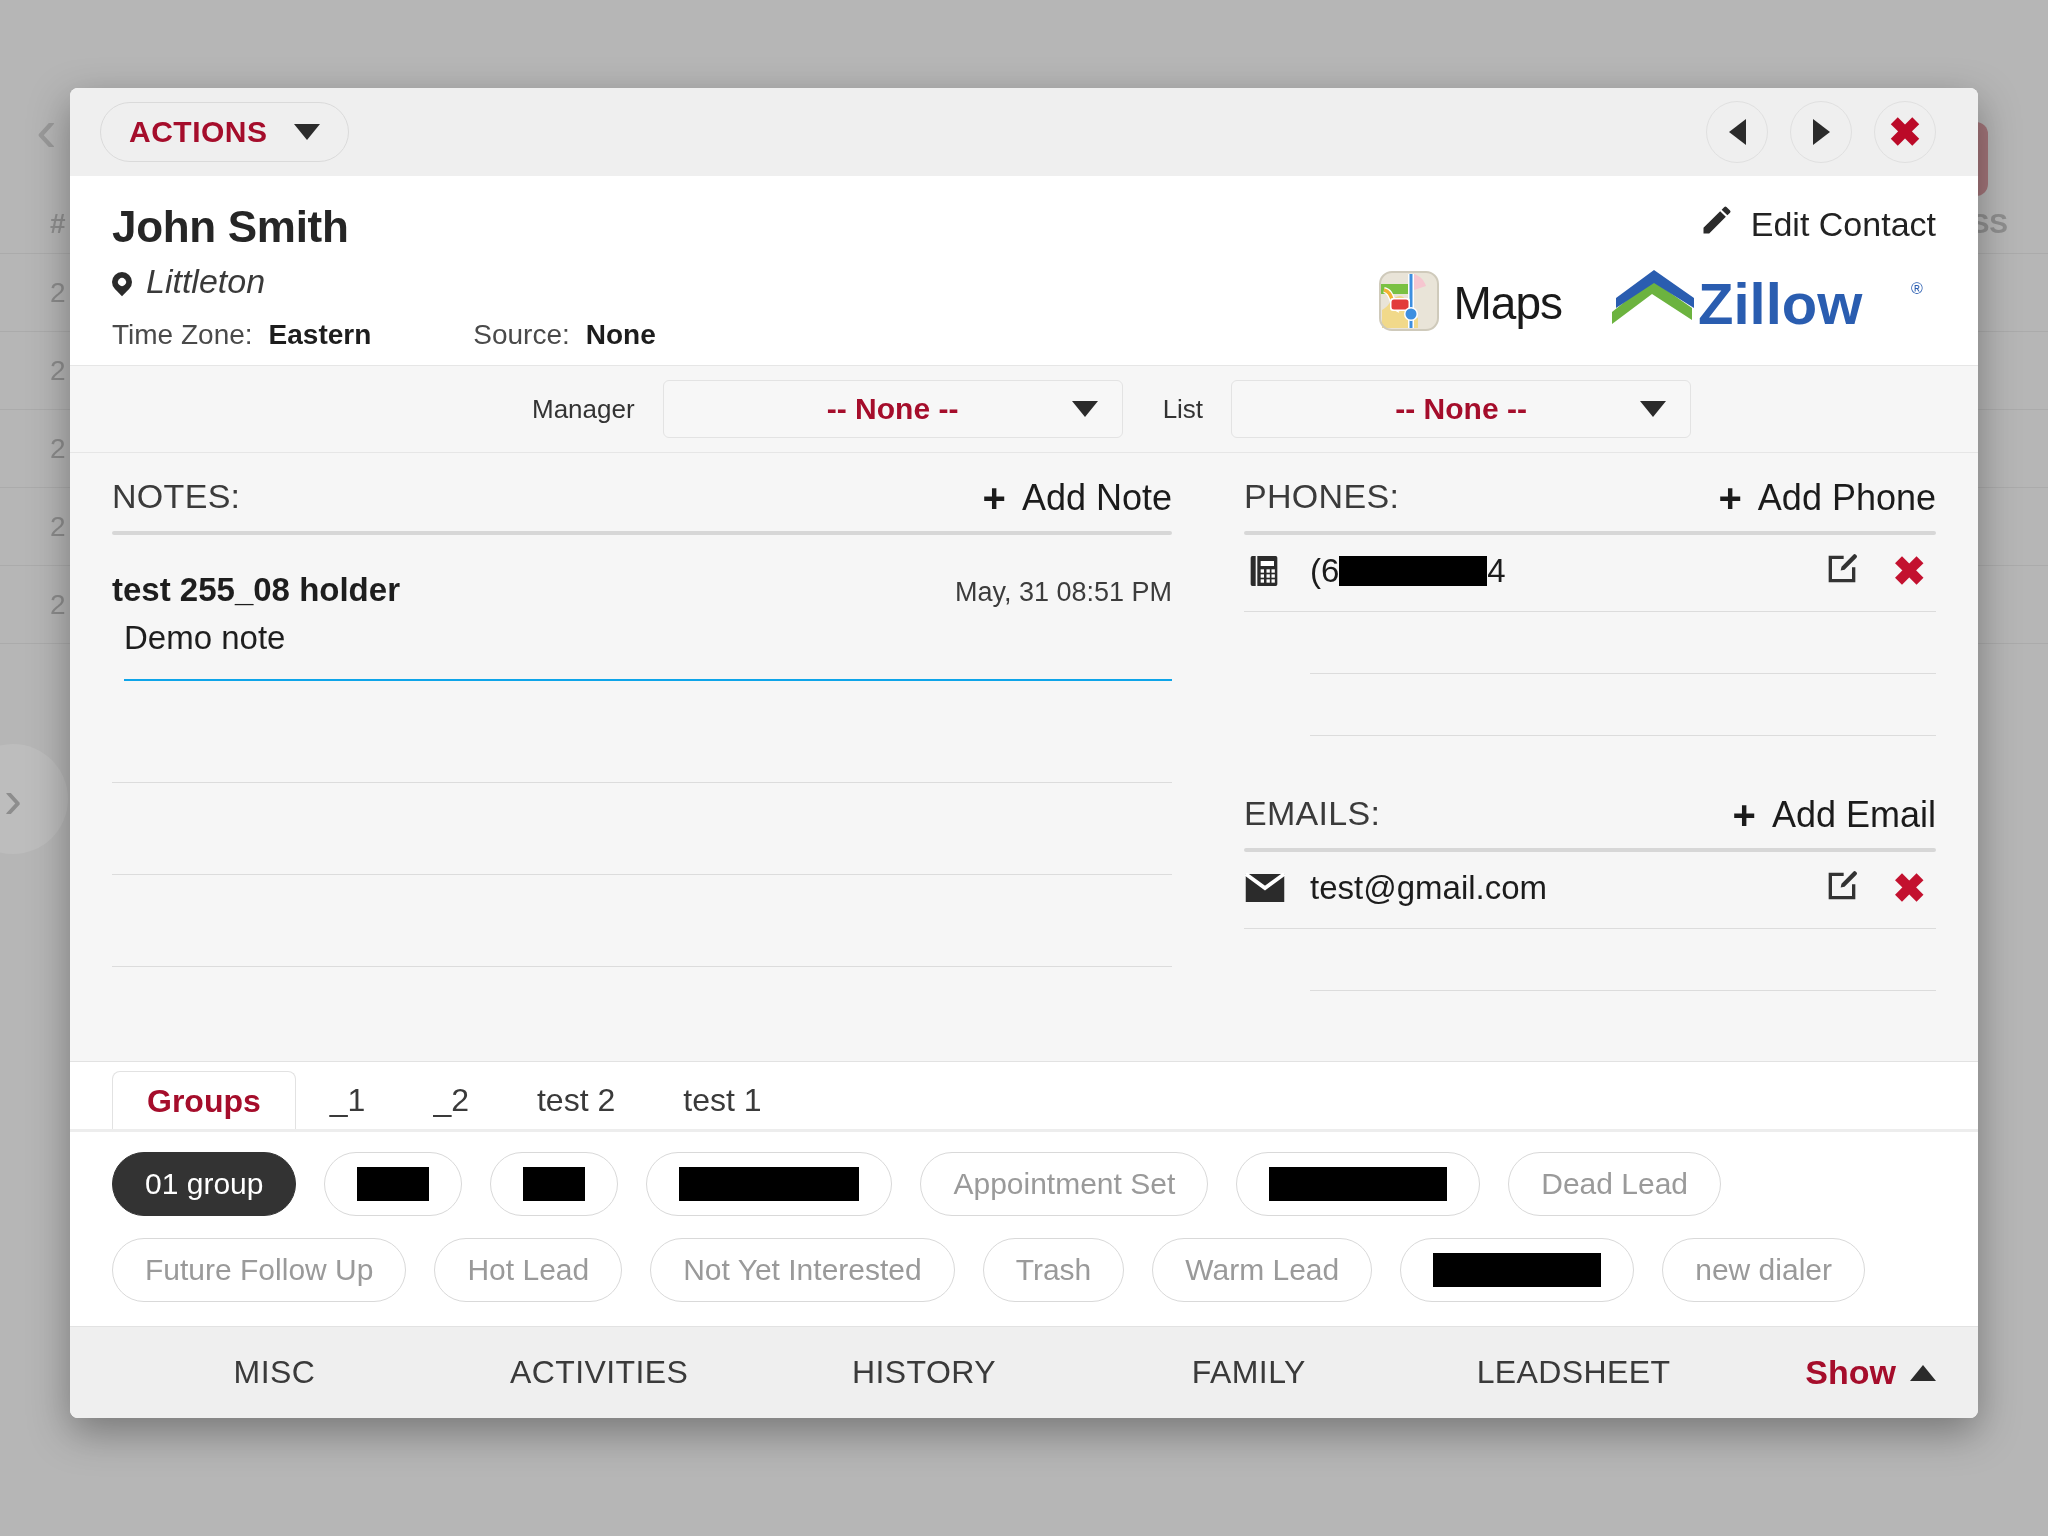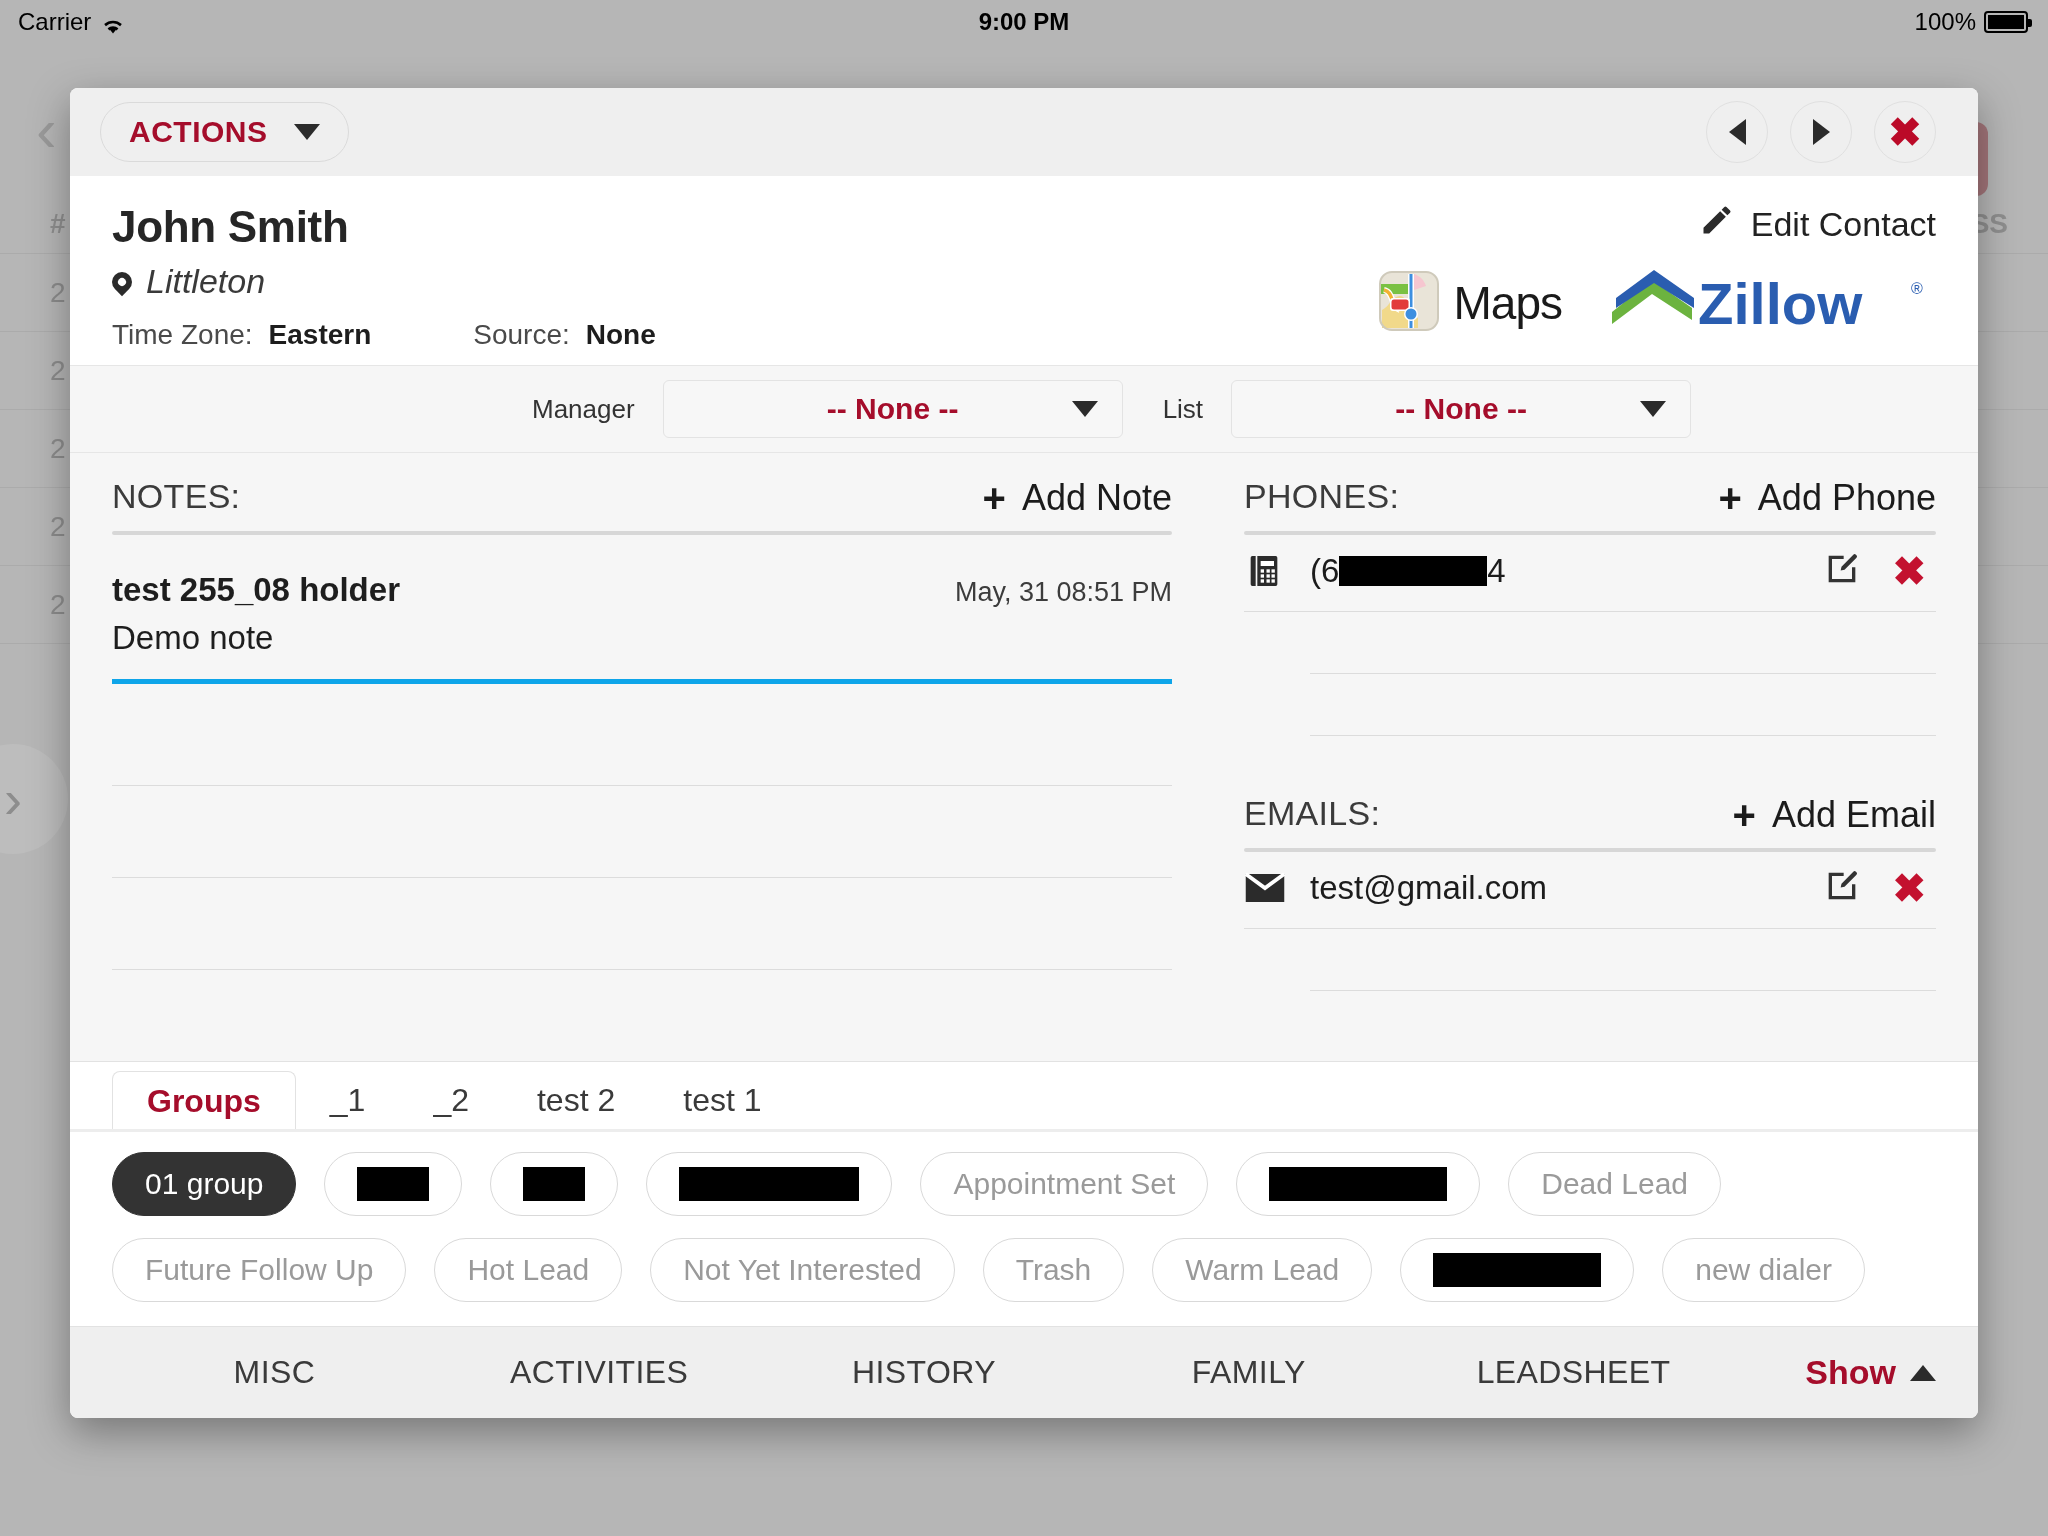--- a/index.html
+++ b/index.html
@@ -134,21 +134,21 @@
   .col-right { flex:1; padding: 24px 42px 0 34px; }
   .sec-head { display:flex; justify-content:space-between; }
   .sec-title { font-size: 34px; color:#3b3b3b; letter-spacing: .3px; }
   .add-btn { display:flex; align-items:center; gap: 16px; font-size: 36px; color:#1b1b1b; cursor:pointer; }
   .plus { font-size: 40px; font-weight: 800; line-height: .9; }
   .rule { height: 4px; background: #d7d7d7; margin-top: 12px; border-radius: 2px; }
   .note-row { padding: 36px 0 10px 0; }
   .note-top { display:flex; justify-content:space-between; align-items:baseline; }
   .note-title { font-size: 33px; font-weight: 700; color:#1e1e1e; }
   .note-date { font-size: 27px; color:#3c3c3c; }
-  .note-body { font-size: 33px; color:#1e1e1e; margin-top: 10px; padding-bottom: 22px; border-bottom:5px solid #0ea5e9; }
+  .note-body { font-size: 33px; color:#1e1e1e; margin-top: 10px; padding-bottom: 22px; border-bottom:2px solid #0ea5e9;margin-left:12px; }
   .blank-line { height: 92px; border-bottom:1px solid #dcdcdc; }
 
   .entry {
     display:flex; align-items:center; padding: 14px 0 18px 0;
     border-bottom: 1px solid #dcdcdc; margin-left: 0;
   }
   .entry-ico { width: 66px; flex:0 0 66px; display:flex; align-items:center; }
   .entry-val { flex:1; font-size: 33px; color:#1c1c1c; display:flex; align-items:center; }
   .redact { display:inline-block; background:#000; height: 30px; vertical-align: middle; }
   .entry-actions { display:flex; align-items:center; gap: 30px; padding-right: 10px; }
@@ -209,39 +209,20 @@
       <div class="bg-row">
           <span>2</span>
         </div>
       <div class="bg-row">
           <span>2</span>
         </div>
     </div>
     <div class="bg-chevron">›</div>
   </div>
 
-  <div class="statusbar">
-    <div class="sb-left">
-      <span>Carrier</span>
-      <span class="wifi-ico">
-        <svg width="24" height="18" viewBox="0 0 24 18">
-            <path d="M12 16.5l-3.2-4.1a5 5 0 016.4 0L12 16.5z" fill="#000"></path>
-            <path d="M3.2 7.1a13 13 0 0117.6 0l-1.7 2.1a10.3 10.3 0 00-14.2 0L3.2 7.1z" fill="#000"></path>
-            <path d="M6.6 11.3a8 8 0 0110.8 0l-1.7 2.1a5.4 5.4 0 00-7.4 0l-1.7-2.1z" fill="#000"></path>
-          </svg>
-      </span>
-    </div>
-    <div class="sb-center">9:00 PM</div>
-    <div class="sb-right">
-      <span>100%</span>
-      <span class="battery">
-          <i></i>
-        </span>
-    </div>
-  </div>
 
   <div class="modal">
 
     <div class="modal-top">
       <div class="actions-btn">
         <span>ACTIONS</span>
         <span class="caret-down"></span>
       </div>
       <div class="nav-btns">
         <div class="circ">

